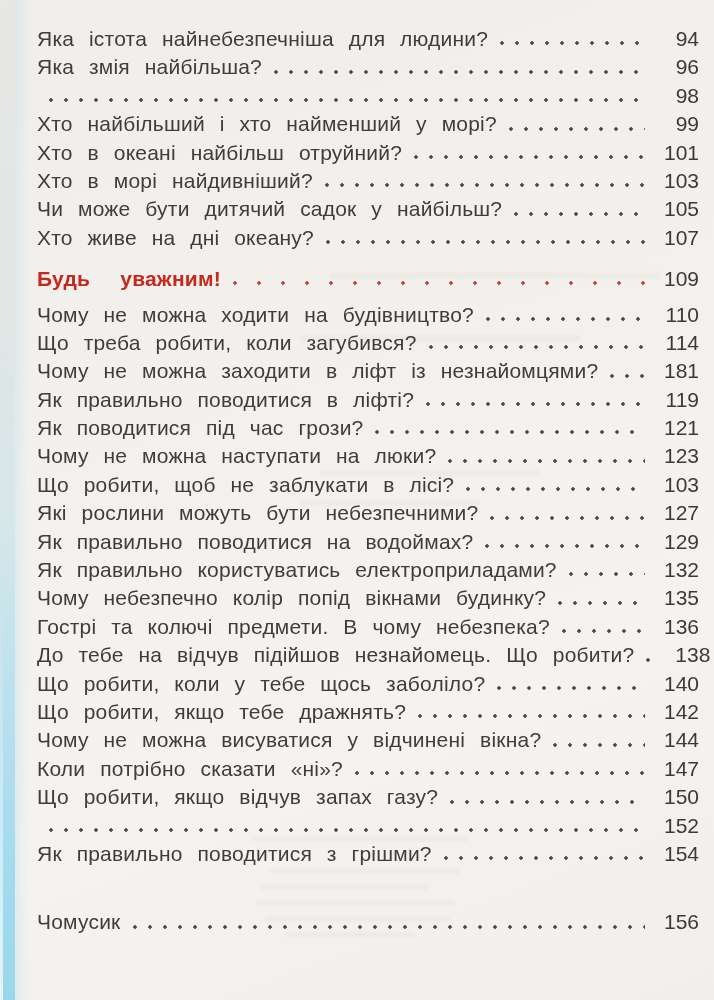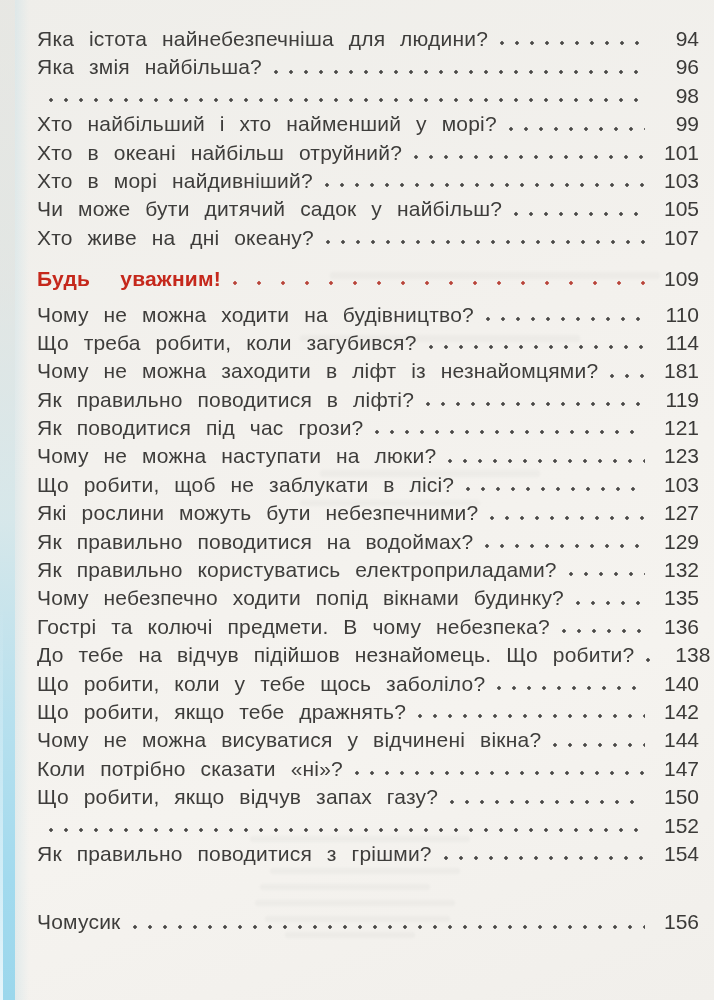--- a/index.html
+++ b/index.html
@@ -214,21 +214,21 @@
         <span class="row-title">Як правильно поводитися на водоймах?</span>
         <span class="leader"></span>
         <span class="num">129</span>
       </div>
       <div class="row">
         <span class="row-title">Як правильно користуватись електроприладами?</span>
         <span class="leader"></span>
         <span class="num">132</span>
       </div>
       <div class="row">
-        <span class="row-title">Чому небезпечно ходити попід вікнами будинку?</span>
+        <span class="row-title">Чому небезпечно колір попід вікнами будинку?</span>
         <span class="leader"></span>
         <span class="num">135</span>
       </div>
       <div class="row">
         <span class="row-title">Гострі та колючі предмети. В чому небезпека?</span>
         <span class="leader"></span>
         <span class="num">136</span>
       </div>
       <div class="row">
         <span class="row-title">До тебе на відчув підійшов незнайомець. Що робити?</span>

